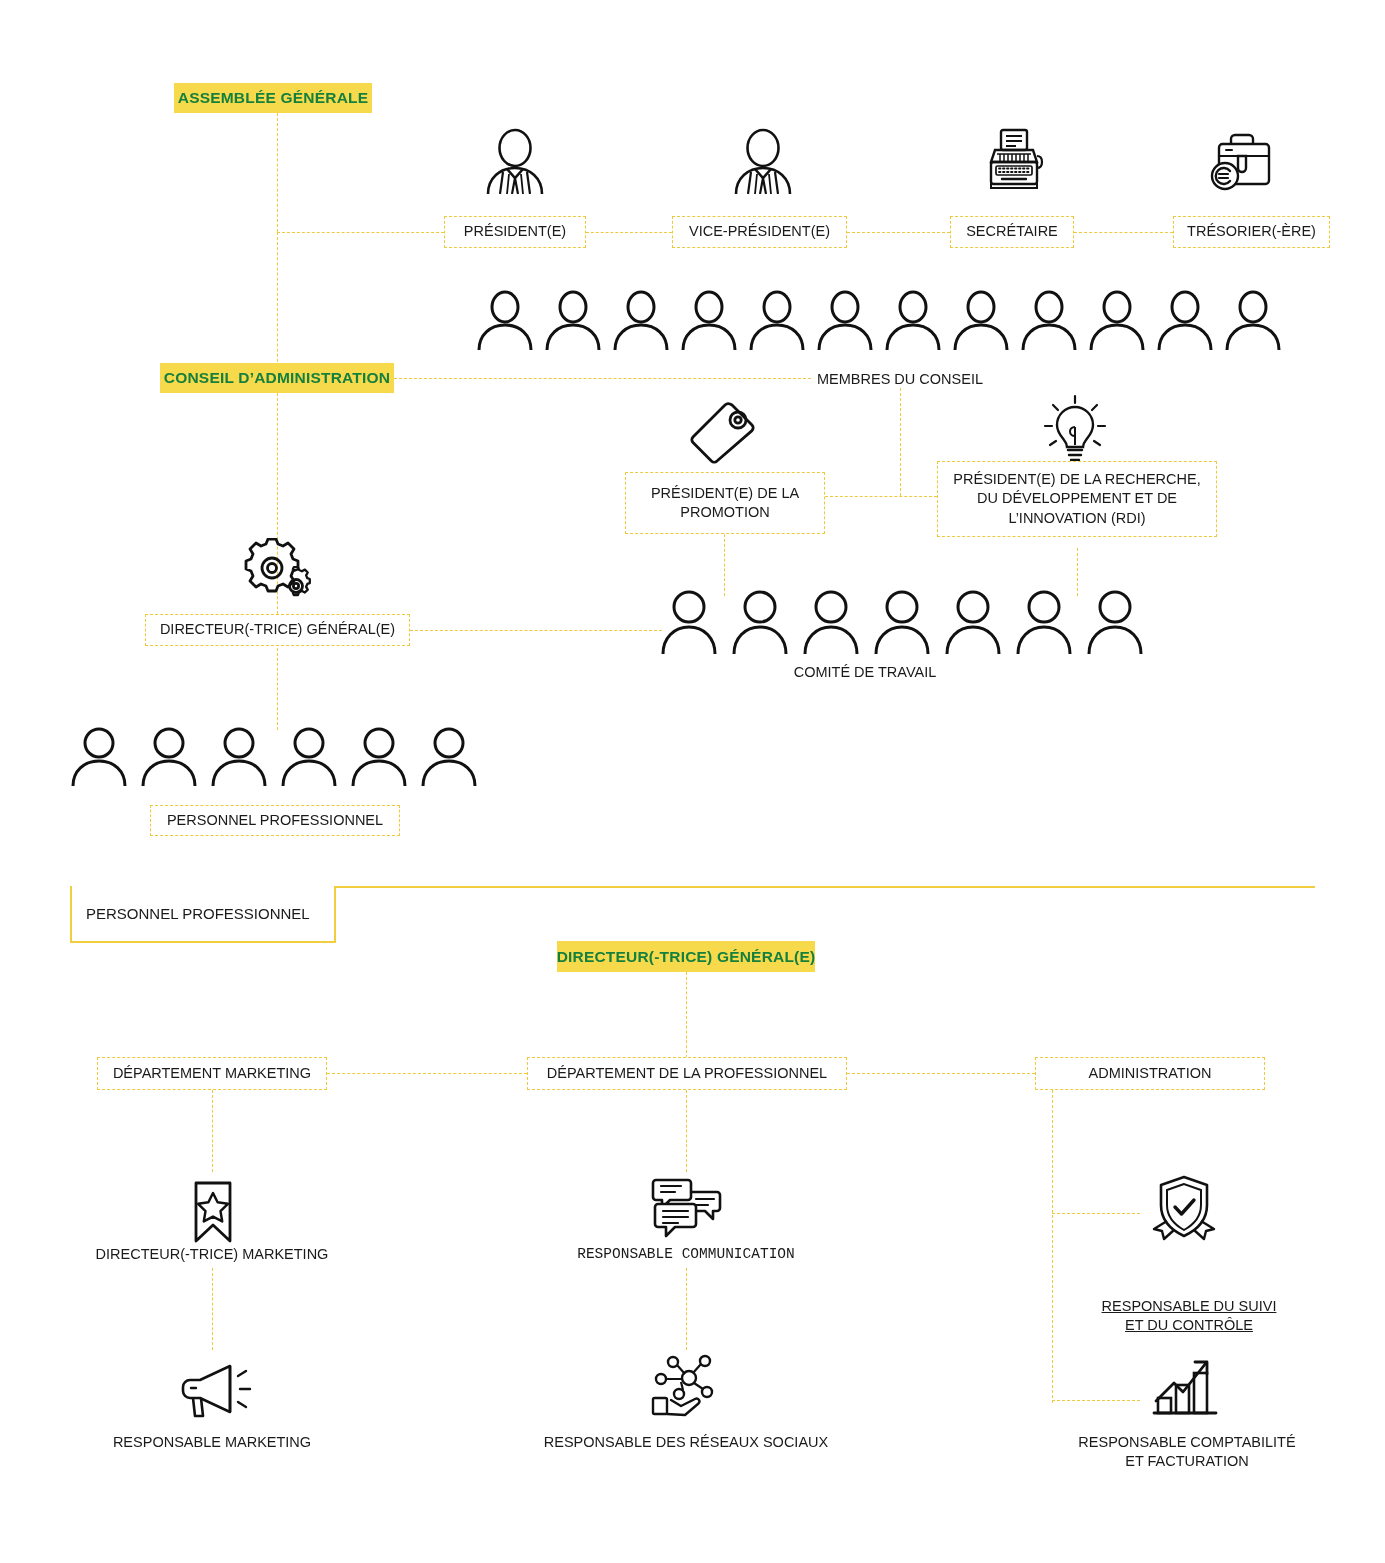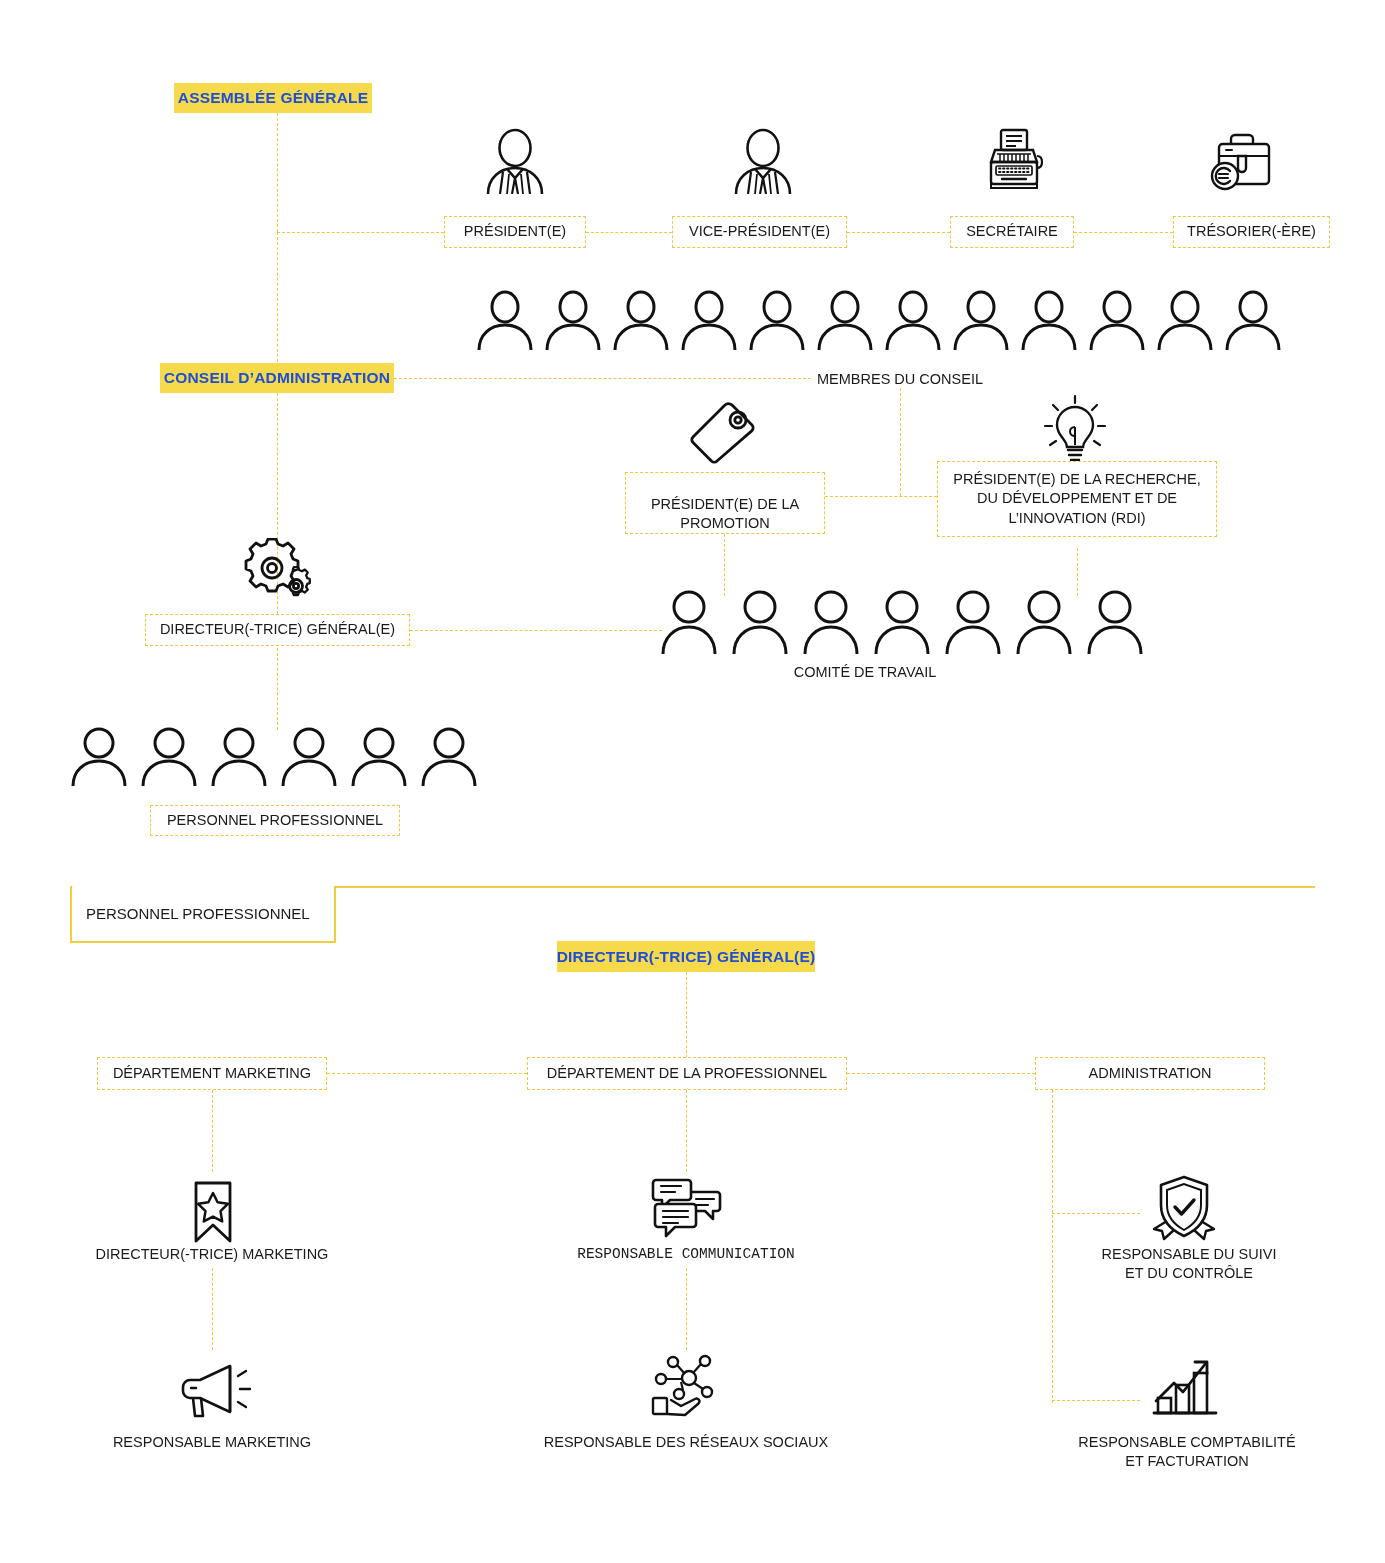--- a/index.html
+++ b/index.html
@@ -13,21 +13,21 @@
     font-family: "Liberation Sans", sans-serif;
     color: #1a1a1a;
     overflow: hidden;
   }
   #stage { position: absolute; inset: 0; }
 
   
   .yellow-chip {
     position: absolute;
     background: #F7D94C;
-    color: #1d4ed8;
+    color: #15803d;
     font-size: 15.5px;
     font-weight: 700;
     letter-spacing: .2px;
     display: flex;
     align-items: center;
     justify-content: center;
     padding: 0 12px;
     white-space: nowrap;
     line-height: 1;
   }
@@ -230,21 +230,21 @@
       <path d="M32 14c-10 0-18 8-18 18 0 7 4 11 7 15 2 2.5 3 4 3 7h16c0-3 1-4.5 3-7 3-4 7-8 7-15 0-10-8-18-18-18z"></path>
       <path d="M25 57h14M26 62h12M28 67h8" stroke-linecap="round" stroke-width="2.4"></path>
       <path d="M32 34v18" stroke-width="2"></path>
       <path d="M32 34c-3 0-5 2-5 4.5S29 43 32 43" stroke-width="2"></path>
       <path d="M32 3v7M10 12l5 5M54 12l-5 5M2 33h7M55 33h7M7 52l6-4M57 52l-6-4" stroke-linecap="round" stroke-width="2.2"></path>
     </svg>
   </div>
 
   <div class="ln-v" style="left:900px; top:388px; height:108px;"></div>
 
-  <div class="dashed-box" style="left:625px; top:472px; width:200px; height:62px;align-items:flex-end;">
+  <div class="dashed-box" style="left:625px; top:472px; width:200px; height:62px;">
     <span>PRÉSIDENT(E)
 DE LA PROMOTION</span>
   </div>
   <div class="ln-h" style="left:825px; top:496px; width:112px;"></div>
 
   <div class="dashed-box" style="left:937px; top:461px; width:280px; height:76px;">
     <span>PRÉSIDENT(E) DE LA RECHERCHE,
 DU DÉVELOPPEMENT ET
 DE L’INNOVATION (RDI)</span>
   </div>
@@ -373,21 +373,21 @@
       <path d="M36 2L13 10v20c0 15 10 25 23 31 13-6 23-16 23-31V10z" stroke-linejoin="round"></path>
       <path d="M36 9L19 15v15c0 12 8 20 17 25 9-5 17-13 17-25V15z" stroke-width="2"></path>
       <path d="M27 32l6.5 7L46 25" stroke-width="3.4" stroke-linecap="round" stroke-linejoin="round"></path>
       <path d="M19 46L6 54l8 2 2 8 10-9" stroke-linejoin="round" stroke-width="2.4"></path>
       <path d="M53 46l13 8-8 2-2 8-10-9" stroke-linejoin="round" stroke-width="2.4"></path>
     </svg>
   </div>
 
   <div class="plain-label" style="left:32px; top:1245px; width:360px;">DIRECTEUR(-TRICE) MARKETING</div>
   <div class="plain-label" style="left:506px; top:1245px; width:360px;font-family:Liberation Mono, monospace;">RESPONSABLE COMMUNICATION</div>
-  <div class="plain-label" style="left:1004px; top:1245px; width:370px;">RESPONSABLE DU SUIVI
+  <div class="plain-label" style="left:1004px; top:1297px; width:370px;text-decoration:underline;">RESPONSABLE DU SUIVI
 ET DU CONTRÔLE</div>
 
   <div class="icon" style="left:180px; top:1362px;">
     <svg width="74" height="58" viewBox="0 0 74 58" fill="none" stroke="#111" stroke-width="2.6">
       <path d="M10 18h10l30-14v46L20 36H10a7 7 0 01-7-7v-4a7 7 0 017-7z" stroke-linejoin="round"></path>
       <path d="M50 4v46" stroke-width="2.6"></path>
       <path d="M13 36l2 18h8l-2-18" stroke-linejoin="round"></path>
       <path d="M11 26h5" stroke-width="2.4" stroke-linecap="round"></path>
       <path d="M58 14l8-5M60 27h10M58 40l8 5" stroke-width="2.4" stroke-linecap="round"></path>
     </svg>

